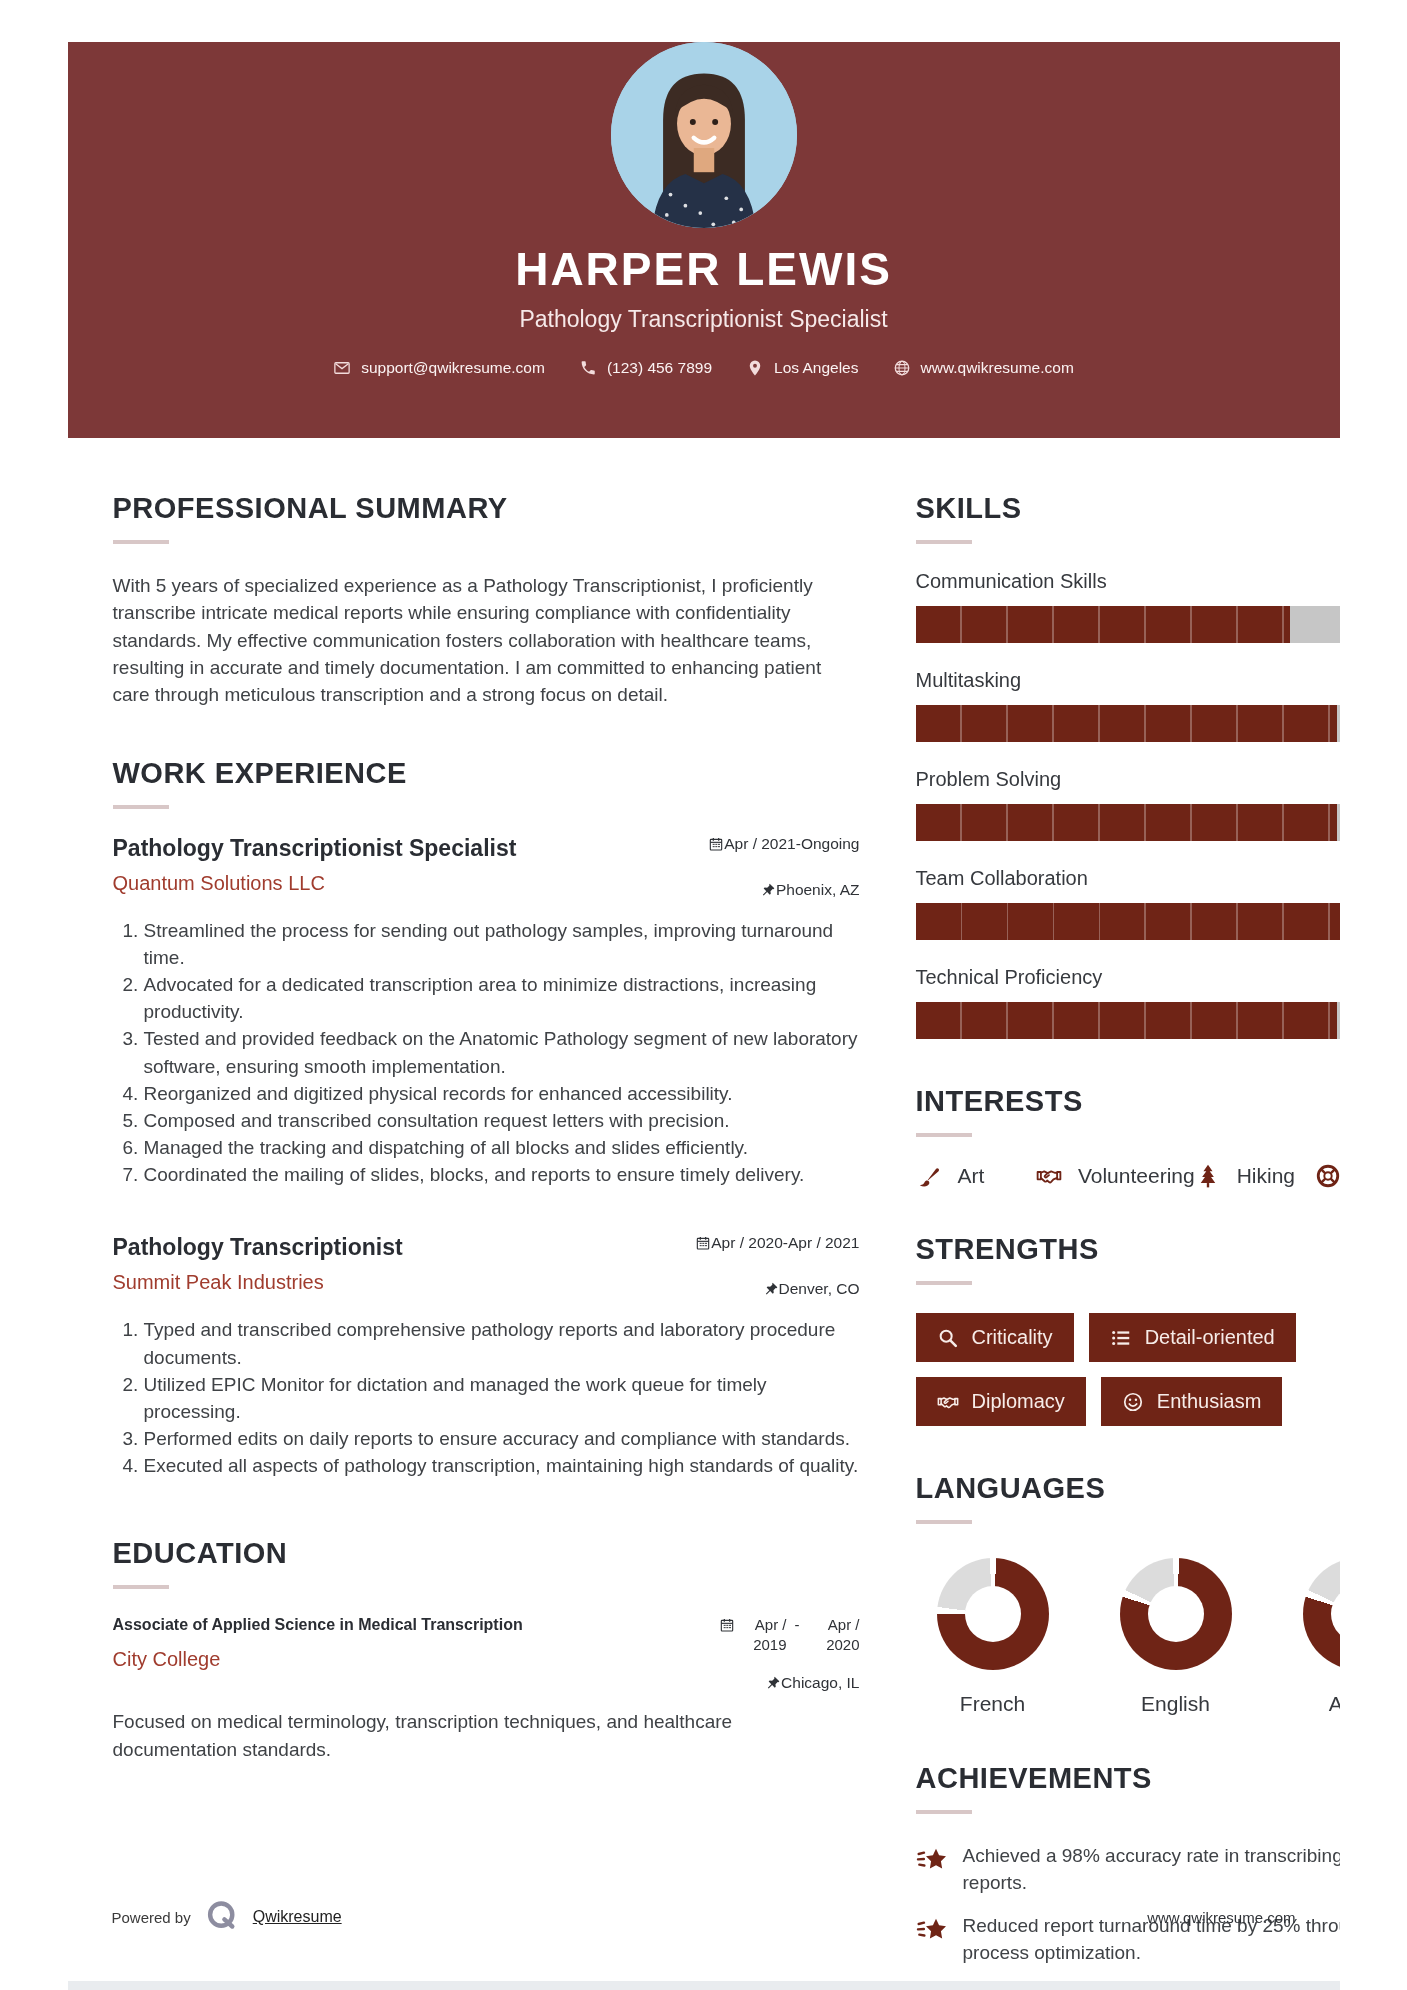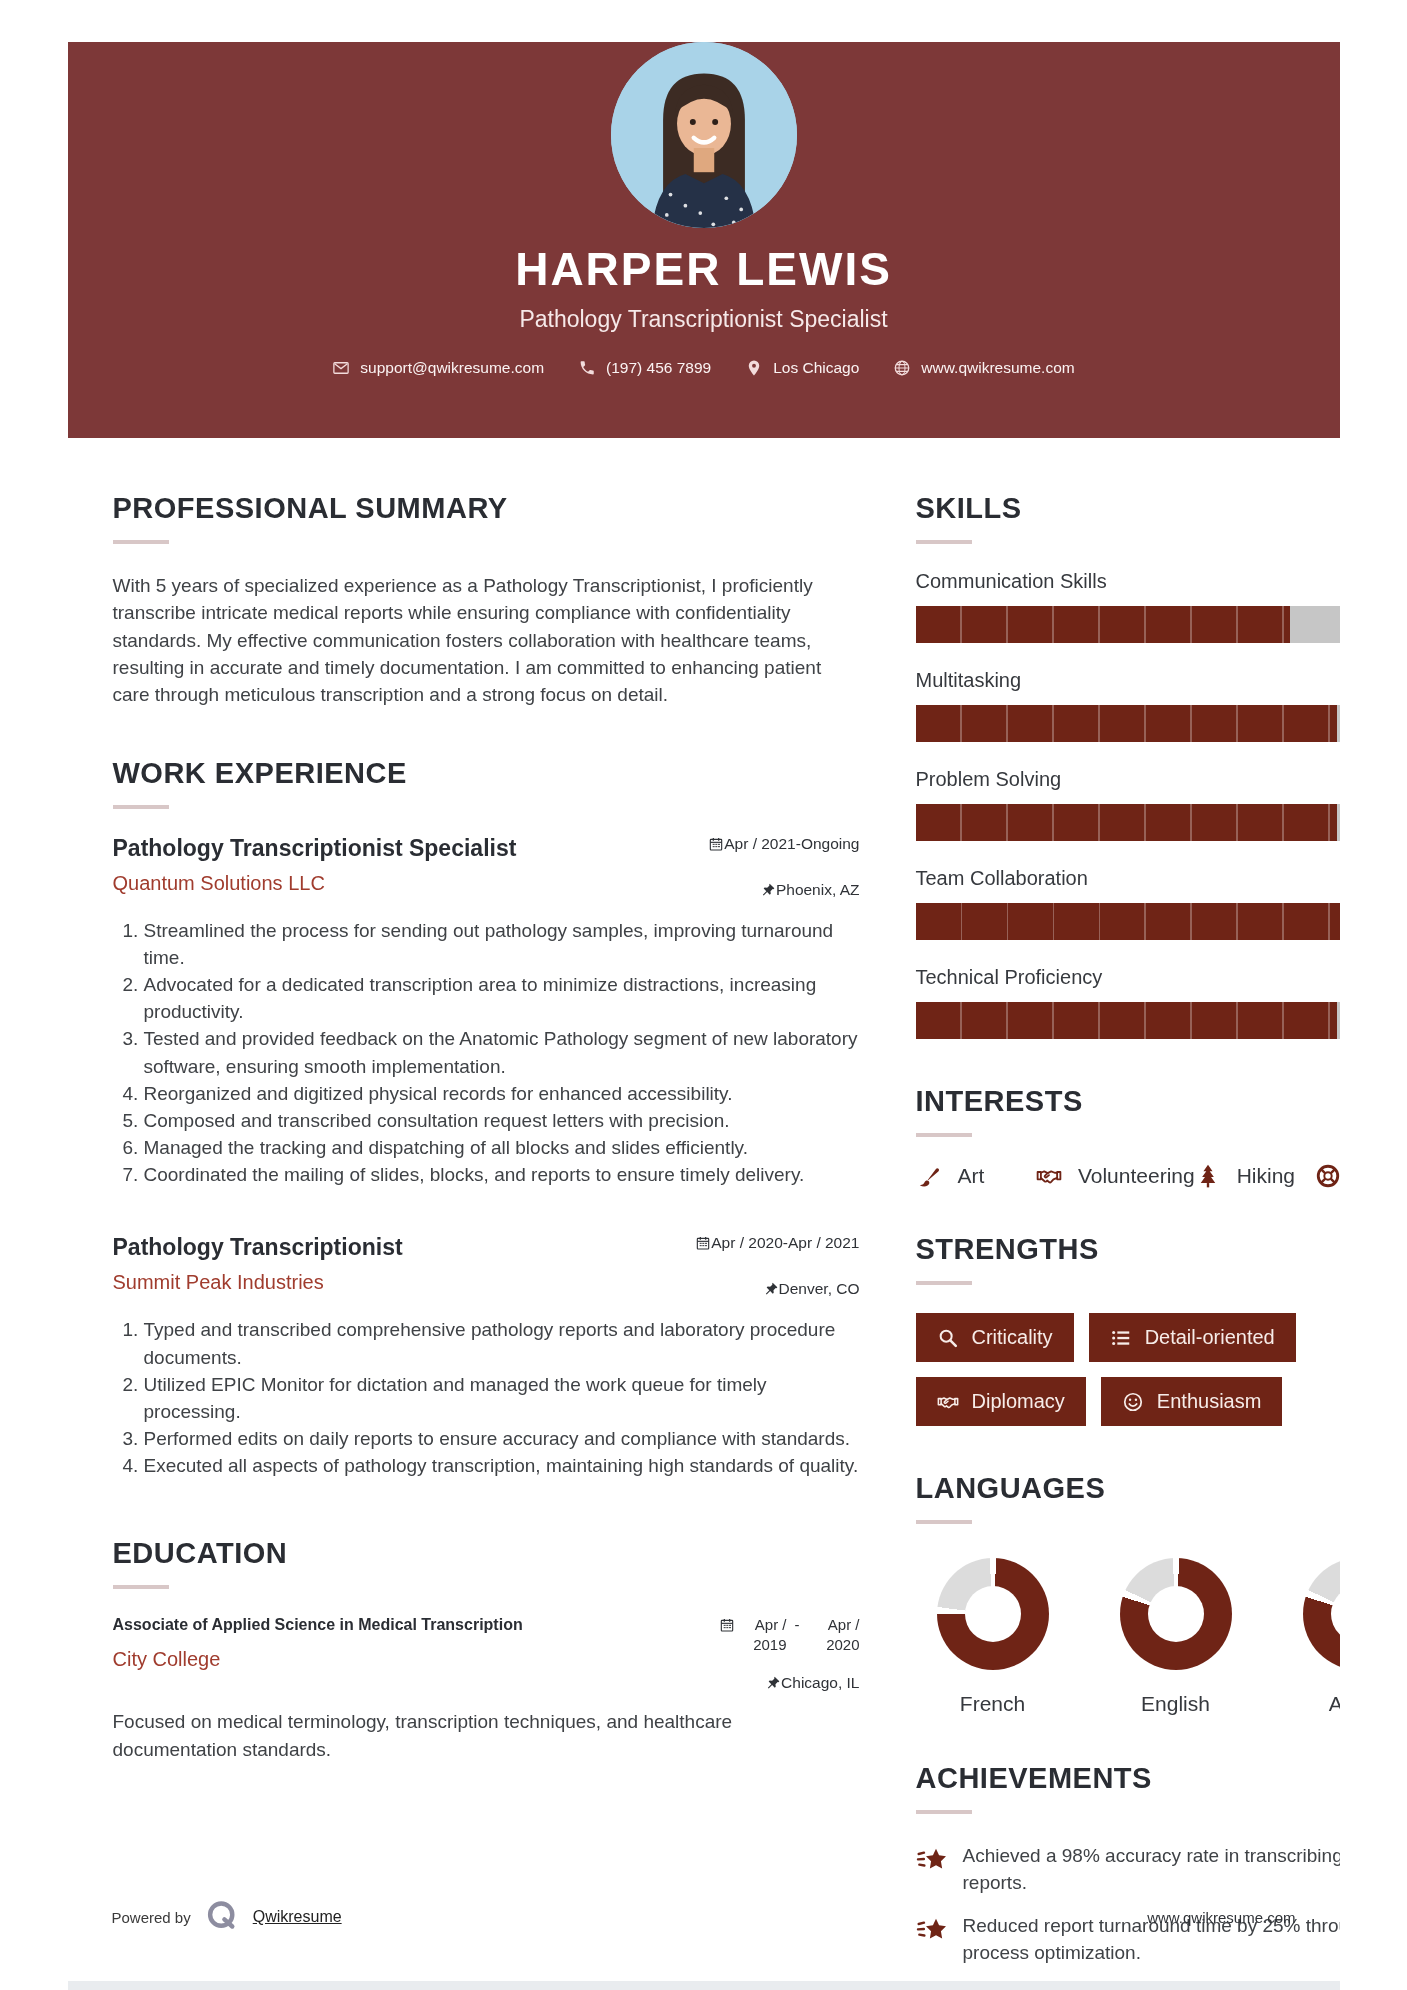--- a/index.html
+++ b/index.html
@@ -288,27 +288,27 @@
       <span class="citem">
         <svg viewBox="0 0 24 24">
             <use href="#i-email"></use>
           </svg>
         <span>support@qwikresume.com</span>
       </span>
       <span class="citem">
         <svg viewBox="0 0 24 24">
             <use href="#i-phone"></use>
           </svg>
-        <span>(197) 456 7899</span>
+        <span>(123) 456 7899</span>
       </span>
       <span class="citem">
         <svg viewBox="0 0 24 24">
             <use href="#i-pin"></use>
           </svg>
-        <span>Los Chicago</span>
+        <span>Los Angeles</span>
       </span>
       <span class="citem">
         <svg viewBox="0 0 24 24">
             <use href="#i-globe"></use>
           </svg>
         <span>www.qwikresume.com</span>
       </span>
     </div>
   </div>
 

